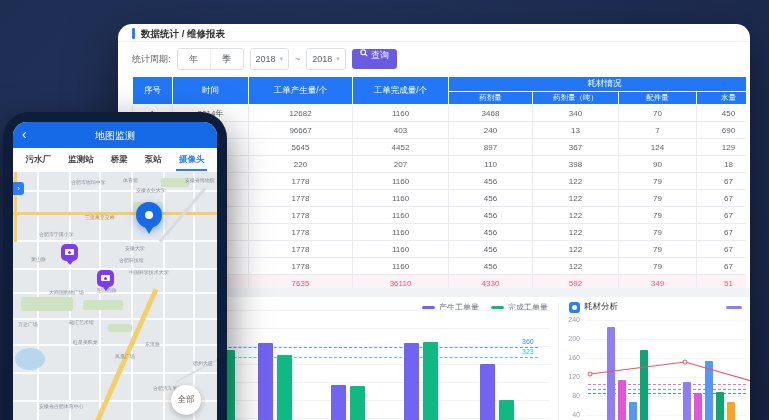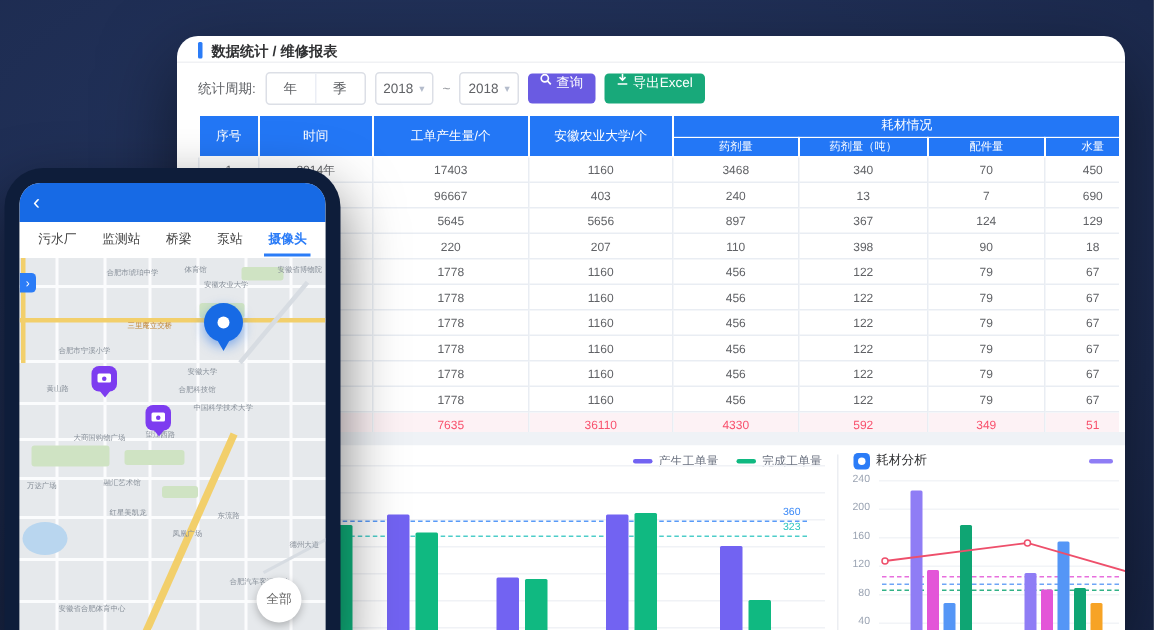--- a/index.html
+++ b/index.html
@@ -58,21 +58,21 @@
   
   .phone{position:absolute;left:3px;top:112px;width:224px;height:320px;background:#0e1d3a;
     border-radius:26px 26px 0 0;box-shadow:0 16px 40px rgba(0,0,0,.55);}
   .screen{position:absolute;left:10px;top:10px;width:204px;height:310px;border-radius:14px 14px 0 0;
     overflow:hidden;background:#e6e9ec;}
   .p-header{position:absolute;left:0;top:0;width:100%;height:26px;background:#176ae5;}
   .p-back{position:absolute;left:9px;top:4px;color:#fff;font-size:14px;line-height:16px;cursor:pointer;}
   .p-title{position:absolute;left:0;top:7px;width:100%;text-align:center;color:#fff;font-size:10px;}
   .p-tabs{position:absolute;left:0;top:26px;width:100%;height:24px;background:#fff;display:flex;
     align-items:center;justify-content:space-around;padding:0 4px;box-sizing:border-box;}
-  .p-tab{font-size:8.5px;color:#444;position:relative;cursor:pointer;padding:5px 1px;}
+  .p-tab{font-size:8.5px;color:#444;position:relative;cursor:pointer;padding:5px 1px;font-weight:bold;}
   .p-tab.active{color:#2b7cf7;font-weight:bold;}
   .p-tab.active:after{content:"";position:absolute;left:-2px;right:-2px;bottom:0;height:2px;background:#2b7cf7;}
   .p-map{position:absolute;left:0;top:50px;width:204px;height:260px;background:#e6e9ec;overflow:hidden;}
   .road{position:absolute;background:#fbfcfd;}
   .road.y{background:#f2cf6b;}
   .road.g{background:#d7dce2;}
   .patch{position:absolute;background:#cfe3c3;border-radius:2px;}
   .water{position:absolute;background:#b9d6ef;border-radius:50%;}
   .map-label{position:absolute;font-size:5.5px;color:#878f99;white-space:nowrap;transform:scale(.9);transform-origin:left top;}
   .map-label.hl{color:#c08430;}
@@ -119,82 +119,75 @@
         <span>2018</span>
         <span class="f-caret">▾</span>
       </div>
       <div class="btn btn-query">
         <svg width="8" height="8" viewBox="0 0 10 10">
             <circle cx="4" cy="4" r="3" fill="none" stroke="#fff" stroke-width="1.4"></circle>
             <line x1="6.2" y1="6.2" x2="9" y2="9" stroke="#fff" stroke-width="1.4"></line>
           </svg>
         <span>查询</span>
       </div>
-      <div class="btn btn-excel">
-        <svg width="8" height="8" viewBox="0 0 10 10">
-            <path d="M5 0 v5 M2.5 3 L5 5.6 L7.5 3" stroke="#fff" stroke-width="1.3" fill="none"></path>
-            <path d="M1 8.7 h8" stroke="#fff" stroke-width="1.3"></path>
-          </svg>
-        <span>导出Excel</span>
-      </div>
     </div>
 
     <div class="table-wrap">
       <table class="rpt" id="rpt">
           <colgroup>
             <col style="width:40px">
             <col style="width:76px">
             <col style="width:104px">
             <col style="width:96px">
             <col style="width:84px">
             <col style="width:86px">
             <col style="width:78px">
             <col style="width:64px">
           </colgroup>
           <thead>
             <tr class="h1">
               <th rowspan="2">序号</th>
               <th rowspan="2">时间</th>
               <th rowspan="2">工单产生量/个</th>
-              <th rowspan="2">安徽农业大学/个</th>
+              <th rowspan="2">工单完成量/个</th>
               <th colspan="4">耗材情况</th>
             </tr>
             <tr class="h2">
               <th>药剂量</th>
               <th>药剂量（吨）</th>
               <th>配件量</th>
               <th>水量</th>
             </tr>
           </thead>
           <tbody>
             <tr>
               <td>1</td>
               <td>2014年</td>
-              <td>17403</td>
+              <td>12682</td>
               <td>1160</td>
               <td>3468</td>
               <td>340</td>
               <td>70</td>
               <td>450</td>
             </tr>
             <tr>
               <td>2</td>
               <td>2015年</td>
               <td>96667</td>
               <td>403</td>
               <td>240</td>
               <td>13</td>
               <td>7</td>
               <td>690</td>
             </tr>
             <tr>
               <td>3</td>
               <td>2016年</td>
               <td>5645</td>
-              <td>5656</td>
+              <td>4452</td>
               <td>897</td>
               <td>367</td>
               <td>124</td>
               <td>129</td>
             </tr>
             <tr>
               <td>4</td>
               <td>2017年</td>
               <td>220</td>
               <td>207</td>
@@ -347,20 +340,21 @@
           <circle cx="472" cy="77" r="2" fill="#fff" stroke="#ee4f6b" stroke-width="1"></circle>
           <circle cx="567" cy="65" r="2" fill="#fff" stroke="#ee4f6b" stroke-width="1"></circle>
         </svg>
       </div>
   </div>
 
   <div class="phone">
     <div class="screen">
       <div class="p-header">
         <div class="p-back">‹</div>
+        <div class="p-title">地图监测</div>
       </div>
       <div class="p-tabs" id="ptabs">
           <div class="p-tab">污水厂</div>
           <div class="p-tab">监测站</div>
           <div class="p-tab">桥梁</div>
           <div class="p-tab">泵站</div>
           <div class="p-tab active">摄像头</div>
         </div>
       <div class="p-map" id="pmap">
           <div class="road" style="left: 0px; top: 18px; width: 204px; height: 2px;"></div>

